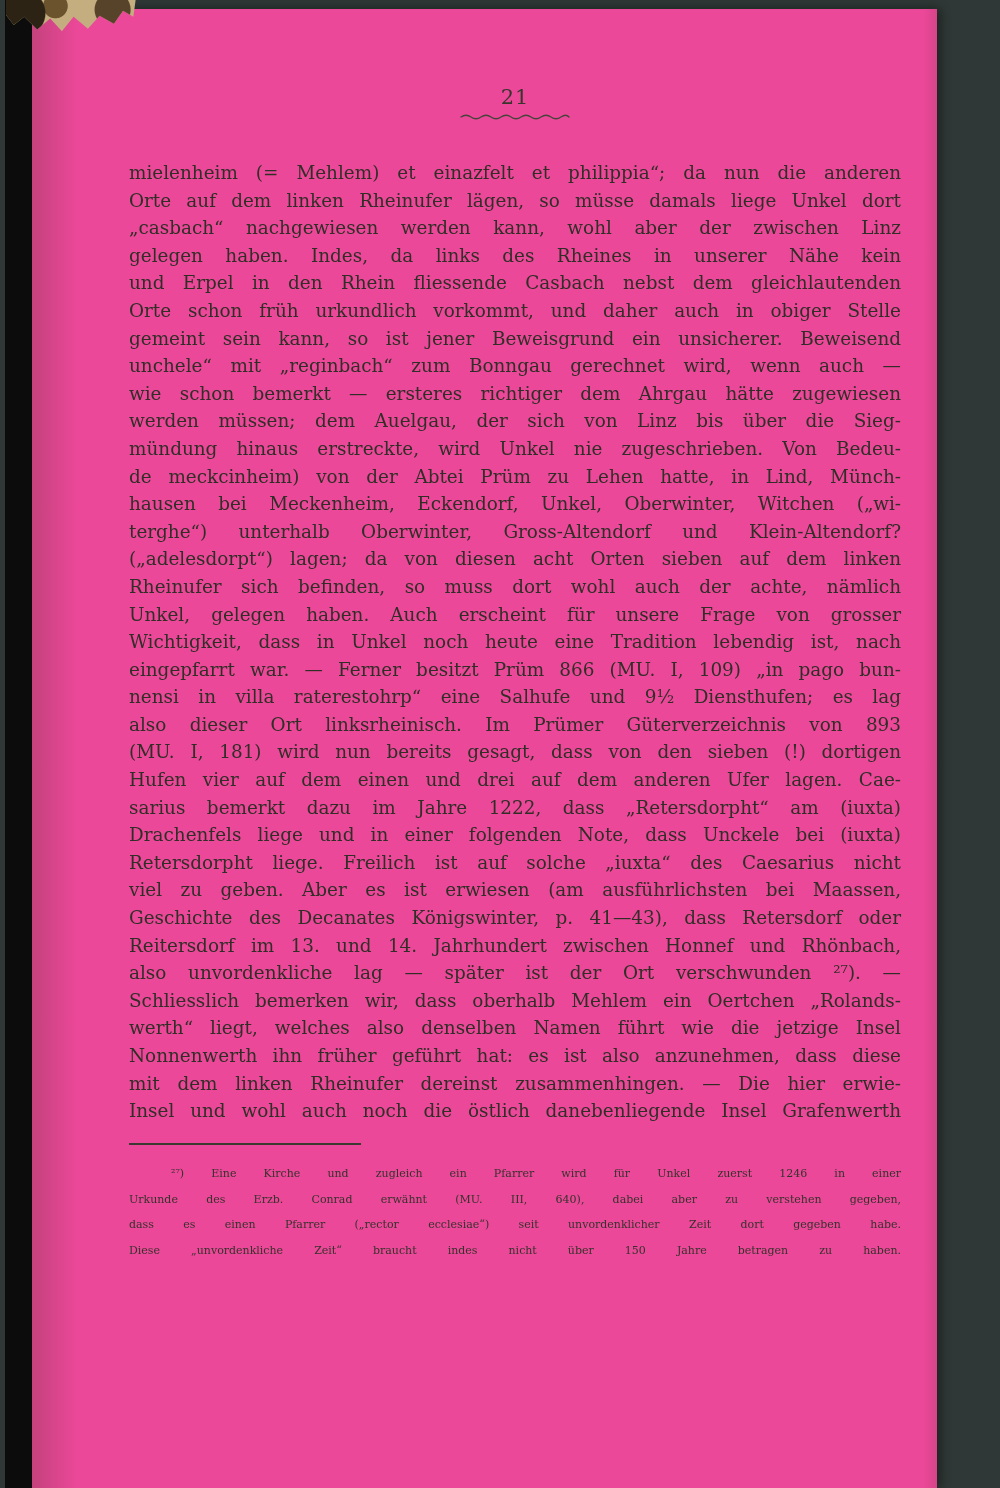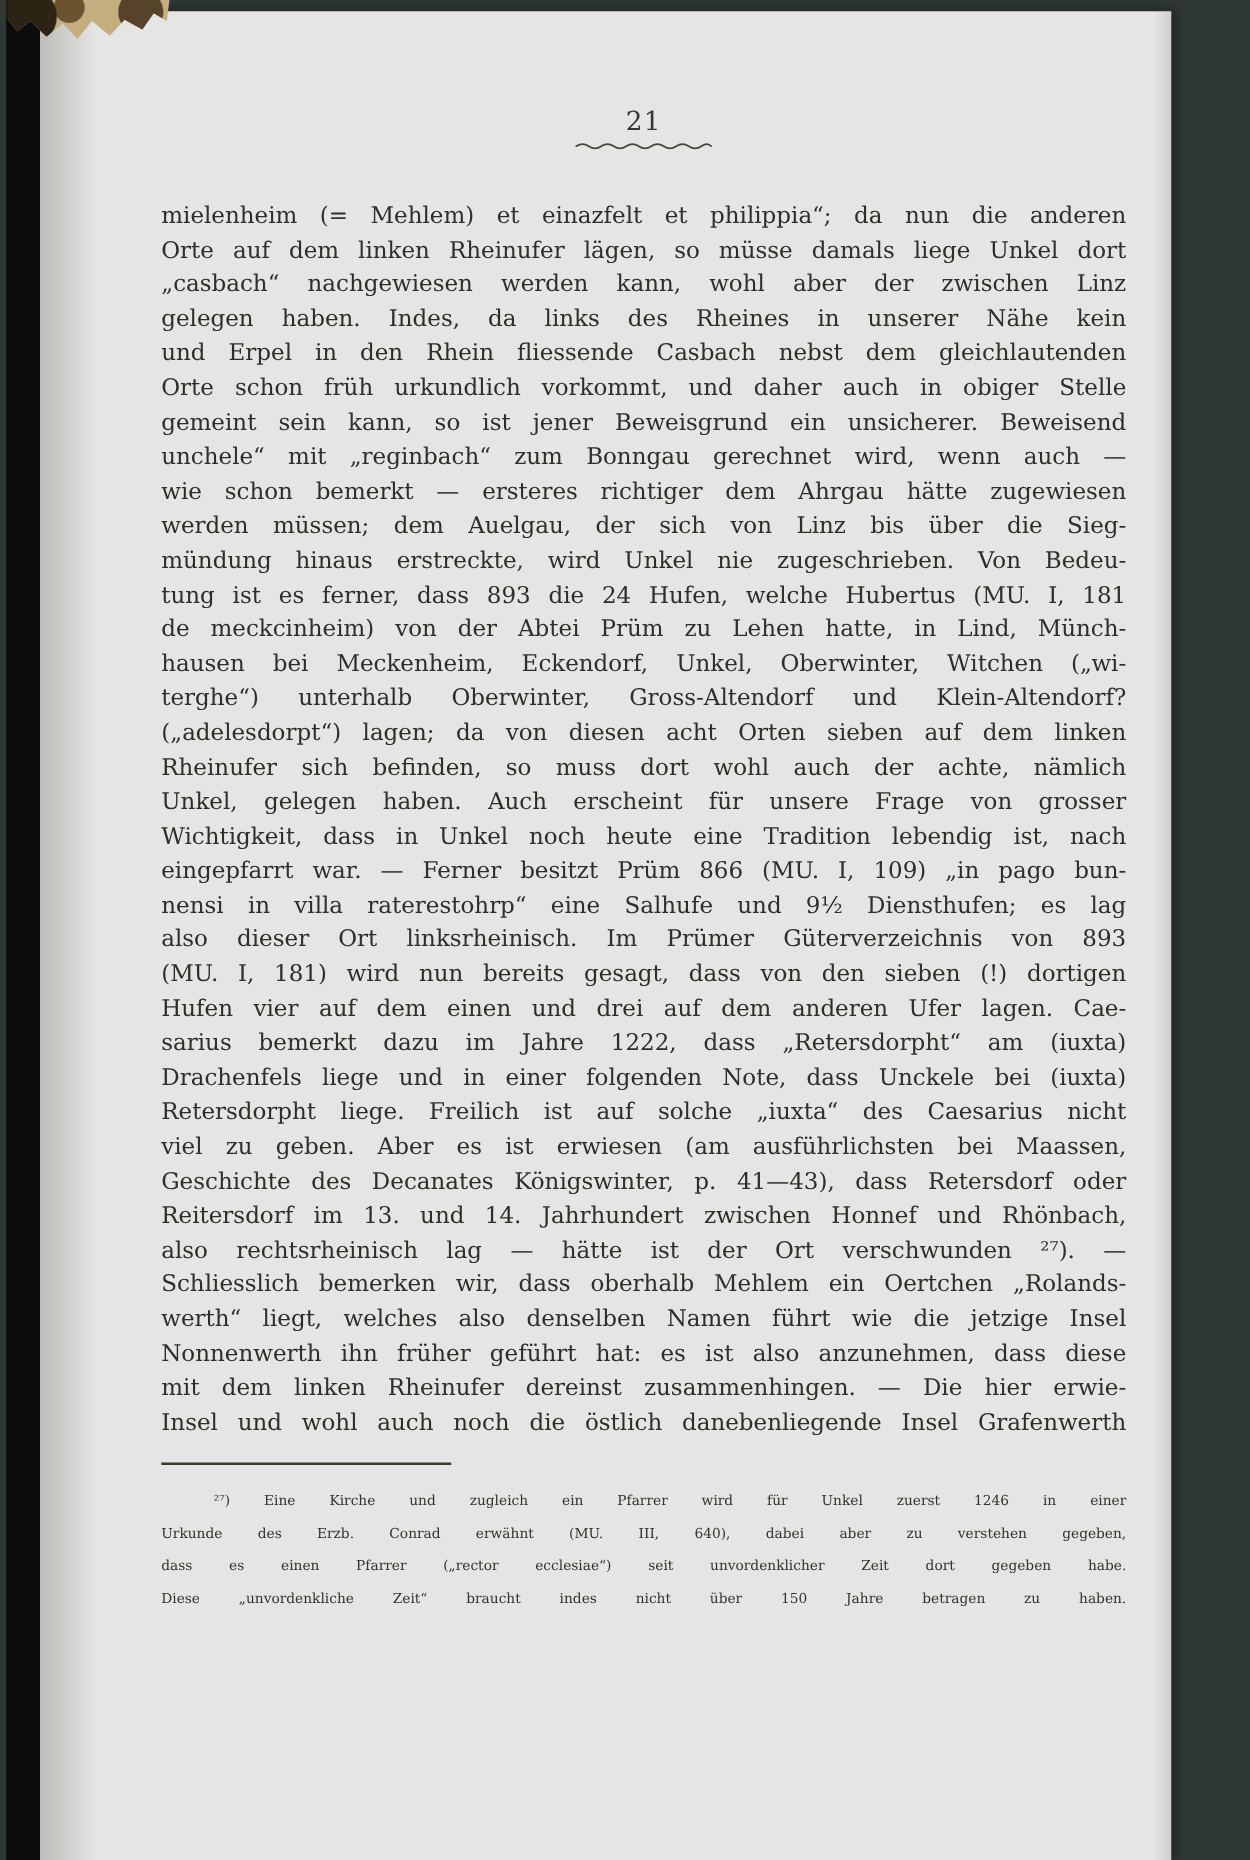--- a/index.html
+++ b/index.html
@@ -37,21 +37,21 @@
       radial-gradient(circle at 38% 25%, #6b532e 0 14%, rgba(0,0,0,0) 15%),
       radial-gradient(circle at 82% 35%, #57432a 0 16%, rgba(0,0,0,0) 17%);
     clip-path: polygon(0 0, 100% 0, 98% 55%, 90% 38%, 83% 74%, 72% 52%, 63% 88%, 52% 55%, 43% 95%, 34% 60%, 24% 90%, 14% 55%, 6% 78%, 0 50%);
   }
   .page {
     position: absolute;
     left: 32px;
     top: 9px;
     width: 905px;
     height: 1479px;
-    background: #e5e5e5;
+    background: #ec4899;
     box-shadow: 3px 0 10px rgba(0,0,0,0.45);
     z-index: 1;
   }
   .page::before {
     content: "";
     position: absolute;
     left: 0; top: 0; bottom: 0;
     width: 46px;
     background: linear-gradient(90deg, rgba(55,45,25,0.22), rgba(55,45,25,0) 100%);
     pointer-events: none;
@@ -130,40 +130,39 @@
           <div class="text-line">Orte auf dem linken Rheinufer lägen, so müsse damals liege Unkel dort</div>
           <div class="text-line">„casbach“ nachgewiesen werden kann, wohl aber der zwischen Linz</div>
           <div class="text-line">gelegen haben. Indes, da links des Rheines in unserer Nähe kein</div>
           <div class="text-line">und Erpel in den Rhein fliessende Casbach nebst dem gleichlautenden</div>
           <div class="text-line">Orte schon früh urkundlich vorkommt, und daher auch in obiger Stelle</div>
           <div class="text-line">gemeint sein kann, so ist jener Beweisgrund ein unsicherer. Beweisend</div>
           <div class="text-line">unchele“ mit „reginbach“ zum Bonngau gerechnet wird, wenn auch —</div>
           <div class="text-line">wie schon bemerkt — ersteres richtiger dem Ahrgau hätte zugewiesen</div>
           <div class="text-line">werden müssen; dem Auelgau, der sich von Linz bis über die Sieg-</div>
           <div class="text-line">mündung hinaus erstreckte, wird Unkel nie zugeschrieben. Von Bedeu-</div>
-          <div class="text-line">tung ist es ferner, dass 893 die 24 Hufen, welche Hubertus (MU. I, 181</div>
           <div class="text-line">de meckcinheim) von der Abtei Prüm zu Lehen hatte, in Lind, Münch-</div>
           <div class="text-line">hausen bei Meckenheim, Eckendorf, Unkel, Oberwinter, Witchen („wi-</div>
           <div class="text-line">terghe“) unterhalb Oberwinter, Gross-Altendorf und Klein-Altendorf?</div>
           <div class="text-line">(„adelesdorpt“) lagen; da von diesen acht Orten sieben auf dem linken</div>
           <div class="text-line">Rheinufer sich befinden, so muss dort wohl auch der achte, nämlich</div>
           <div class="text-line">Unkel, gelegen haben. Auch erscheint für unsere Frage von grosser</div>
           <div class="text-line">Wichtigkeit, dass in Unkel noch heute eine Tradition lebendig ist, nach</div>
           <div class="text-line">eingepfarrt war. — Ferner besitzt Prüm 866 (MU. I, 109) „in pago bun-</div>
           <div class="text-line">nensi in villa raterestohrp“ eine Salhufe und 9½ Diensthufen; es lag</div>
           <div class="text-line">also dieser Ort linksrheinisch. Im Prümer Güterverzeichnis von 893</div>
           <div class="text-line">(MU. I, 181) wird nun bereits gesagt, dass von den sieben (!) dortigen</div>
           <div class="text-line">Hufen vier auf dem einen und drei auf dem anderen Ufer lagen. Cae-</div>
           <div class="text-line">sarius bemerkt dazu im Jahre 1222, dass „Retersdorpht“ am (iuxta)</div>
           <div class="text-line">Drachenfels liege und in einer folgenden Note, dass Unckele bei (iuxta)</div>
           <div class="text-line">Retersdorpht liege. Freilich ist auf solche „iuxta“ des Caesarius nicht</div>
           <div class="text-line">viel zu geben. Aber es ist erwiesen (am ausführlichsten bei Maassen,</div>
           <div class="text-line">Geschichte des Decanates Königswinter, p. 41—43), dass Retersdorf oder</div>
           <div class="text-line">Reitersdorf im 13. und 14. Jahrhundert zwischen Honnef und Rhönbach,</div>
-          <div class="text-line">also rechtsrheinisch lag — hätte ist der Ort verschwunden ²⁷). —</div>
+          <div class="text-line">also unvordenkliche lag — später ist der Ort verschwunden ²⁷). —</div>
           <div class="text-line">Schliesslich bemerken wir, dass oberhalb Mehlem ein Oertchen „Rolands-</div>
           <div class="text-line">werth“ liegt, welches also denselben Namen führt wie die jetzige Insel</div>
           <div class="text-line">Nonnenwerth ihn früher geführt hat: es ist also anzunehmen, dass diese</div>
           <div class="text-line">mit dem linken Rheinufer dereinst zusammenhingen. — Die hier erwie-</div>
           <div class="text-line">Insel und wohl auch noch die östlich danebenliegende Insel Grafenwerth</div>
         </div>
 
       <div class="footnote-rule"></div>
 
       <div class="footnote">

